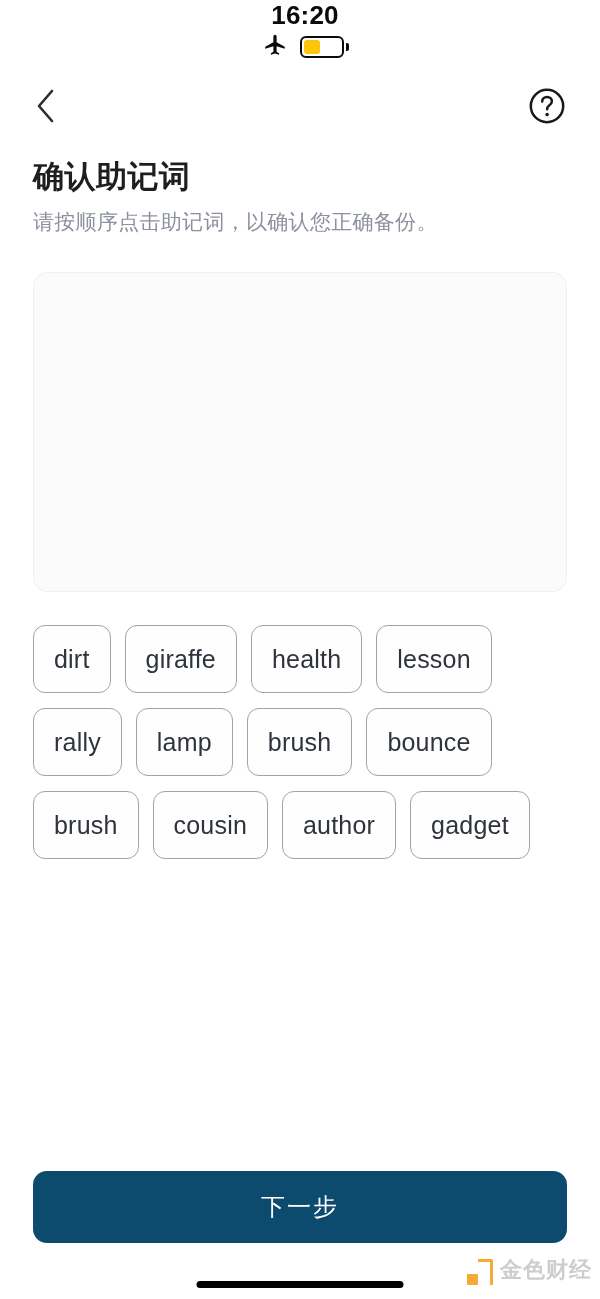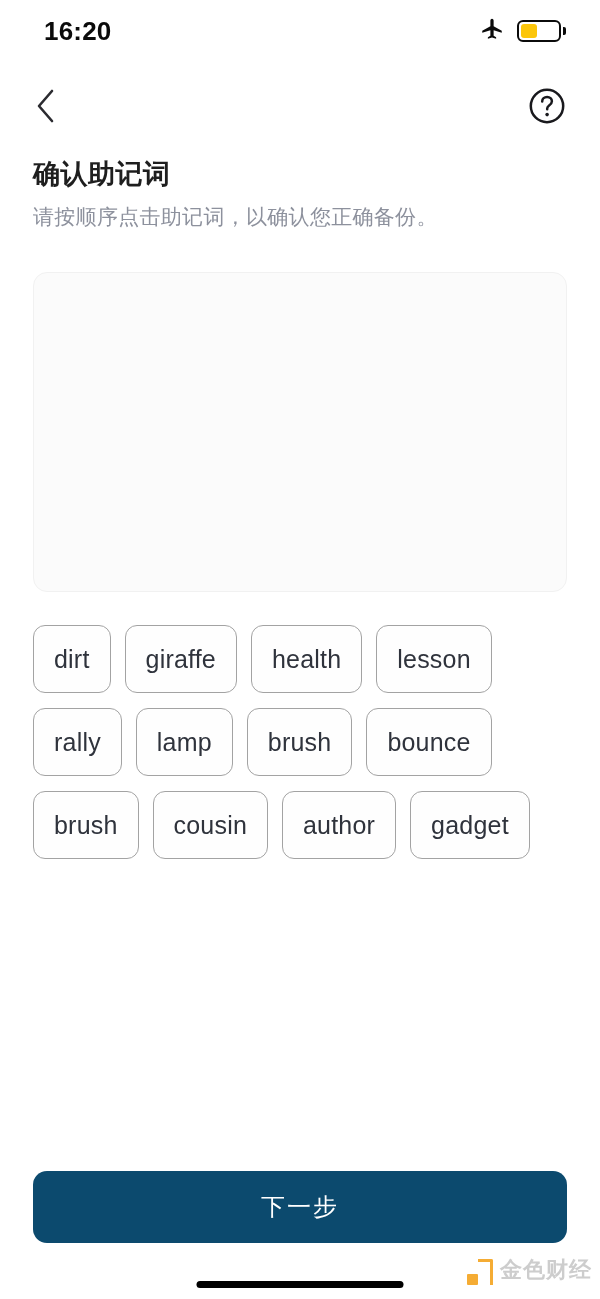--- a/index.html
+++ b/index.html
@@ -10,20 +10,21 @@
     -webkit-font-smoothing:antialiased;
     overflow:hidden;
   }
   .phone { position:relative; width:600px; height:1299px; background:#fff; }
 
   
   .statusbar {
     position:absolute; top:0; left:0; width:600px; height:62px;
     display:flex; align-items:center; justify-content:space-between;
     padding:0 34px 0 44px;
+    flex-direction:column;
   }
   .status-time {
     font-size:26px; font-weight:bold; color:#0b0b0b; letter-spacing:0.2px;
   }
   .status-right { display:flex; align-items:center; gap:12px; }
   .airplane-icon { display:block; }
   .battery { position:relative; display:flex; align-items:center; }
   .battery-body {
     width:44px; height:22px; border:2.5px solid #0b0b0b; border-radius:6px;
     padding:2px; display:flex; align-items:center;
@@ -47,21 +48,21 @@
     cursor:pointer; background:none; border:none;
   }
   .help-btn {
     width:46px; height:46px; display:flex; align-items:center; justify-content:center;
     cursor:pointer; background:none; border:none;
   }
 
   
   .heading { position:absolute; top:158px; left:33px; width:540px; }
   .page-title {
-    font-size:27px; font-weight:bold; color:#1e1e1e; line-height:1.2;
+    font-size:31px; font-weight:bold; color:#1e1e1e; line-height:1.2;
     letter-spacing:0.5px;
   }
   .page-subtitle {
     margin-top:13px; font-size:21px; color:#8d919d; line-height:1.3;
     letter-spacing:0.3px;
   }
 
   
   .answer-area {
     position:absolute; top:272px; left:33px;

